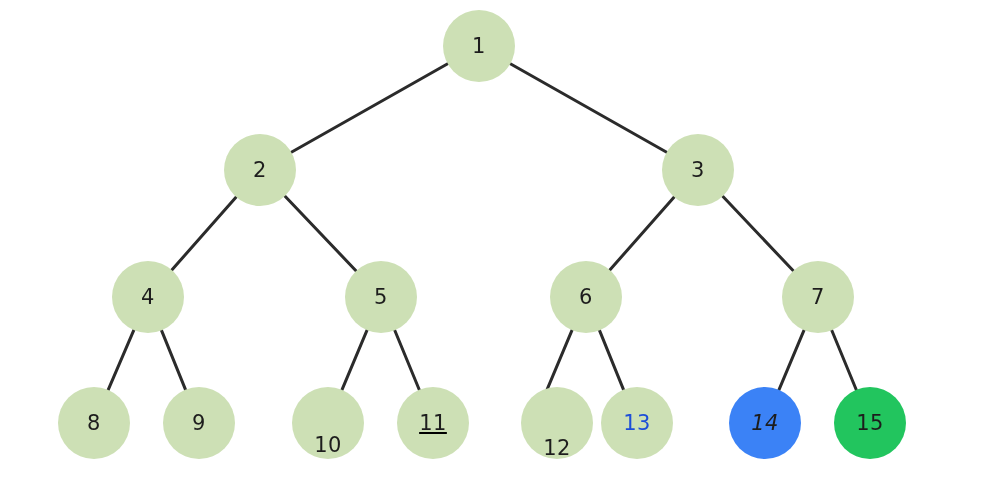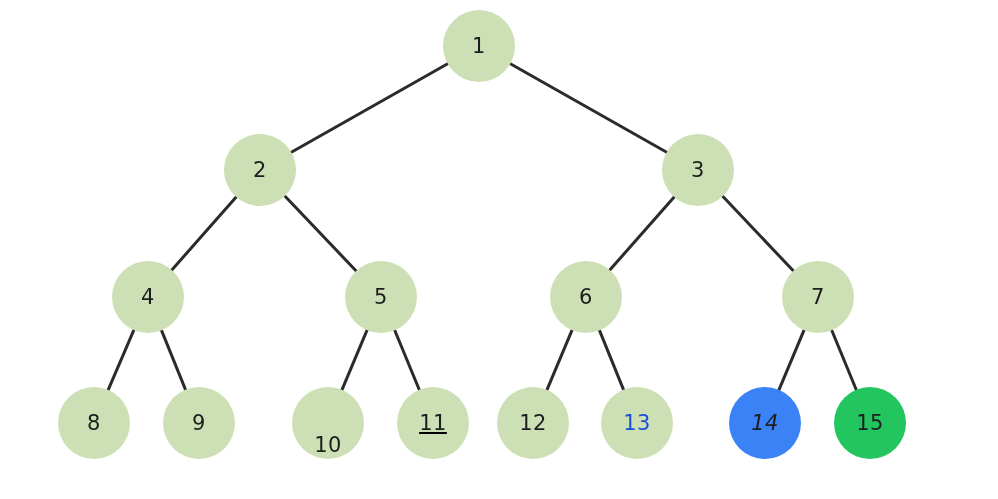--- a/index.html
+++ b/index.html
@@ -97,21 +97,21 @@
       </div>
       <div class="tree-node" style="left: 163px; top: 387px; width: 72px; height: 72px; background: rgb(205, 224, 181);">
         <span class="node-label" style="color: rgb(29, 29, 29);">9</span>
       </div>
       <div class="tree-node" style="left: 292px; top: 387px; width: 72px; height: 72px; background: rgb(205, 224, 181);">
         <span class="node-label" style="color: rgb(29, 29, 29); margin-top: 44px;">10</span>
       </div>
       <div class="tree-node" style="left: 397px; top: 387px; width: 72px; height: 72px; background: rgb(205, 224, 181); text-decoration: underline;">
         <span class="node-label" style="color: rgb(29, 29, 29);">11</span>
       </div>
-      <div class="tree-node" style="left: 497px; top: 387px; width: 72px; height: 72px; background: rgb(205, 224, 181);">
+      <div class="tree-node" style="left: 521px; top: 387px; width: 72px; height: 72px; background: rgb(205, 224, 181); align-items: flex-end;">
         <span class="node-label" style="color: rgb(29, 29, 29);">12</span>
       </div>
       <div class="tree-node" style="left: 601px; top: 387px; width: 72px; height: 72px; background: rgb(205, 224, 181);">
         <span class="node-label" style="color: #1d4ed8;">13</span>
       </div>
       <div class="tree-node" style="left: 729px; top: 387px; width: 72px; height: 72px; background: #3b82f6; font-style: italic;">
         <span class="node-label" style="color: rgb(29, 29, 29);">14</span>
       </div>
       <div class="tree-node" style="left: 834px; top: 387px; width: 72px; height: 72px; background: #22c55e;">
         <span class="node-label" style="color: rgb(29, 29, 29);">15</span>

